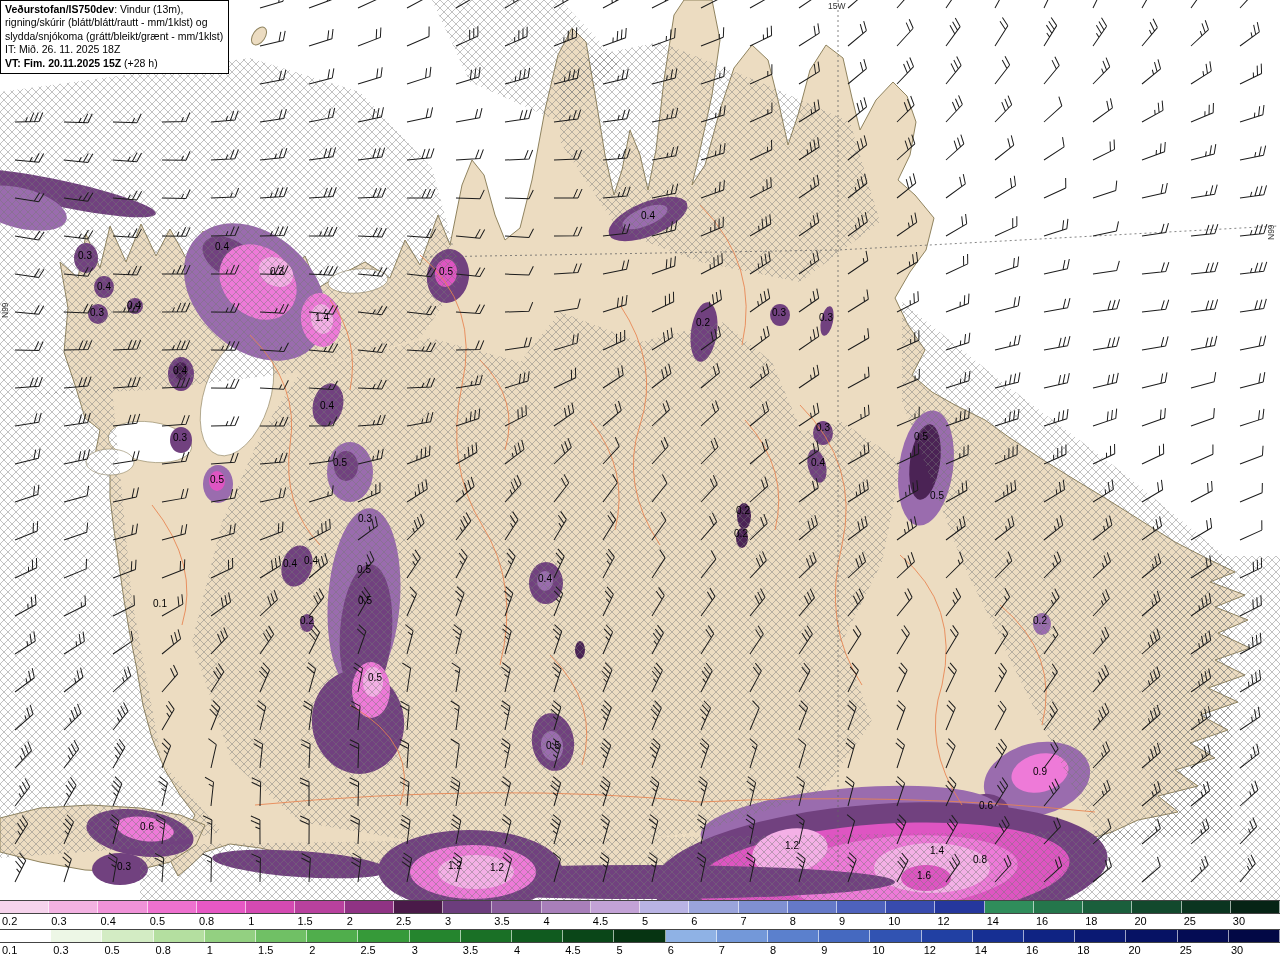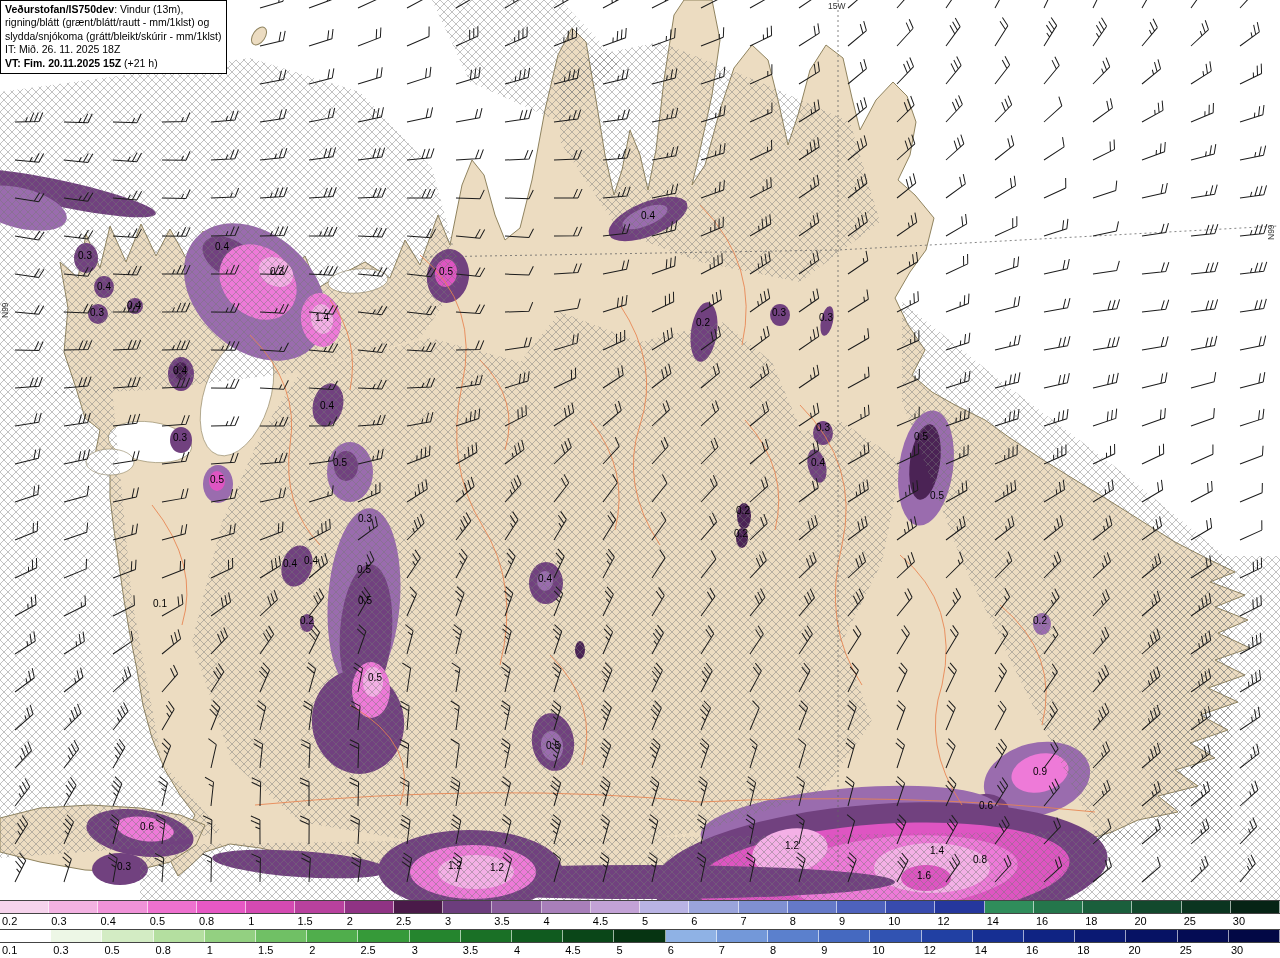--- a/index.html
+++ b/index.html
@@ -814,24 +814,24 @@
         </g>
       <g id="grat-labels">
           <text x="828" y="9" class="gratlabel">15W</text>
           <text x="8" y="318" class="gratlabel" transform="rotate(-90 8 318)">N99</text>
           <text x="1274" y="240" class="gratlabel" transform="rotate(-90 1274 240)">N99</text>
         </g>
     </svg>
 
     <div id="title-box">
       <div class="tl"><b>Veðurstofan/IS750dev</b><span>: Vindur (13m),</span></div>
-      <div class="tl">rigning/blátt (grænt/blátt/rautt - mm/1klst) og</div>
-      <div class="tl">slydda/snjókoma (grátt/bleikt/skúrir - mm/1klst)</div>
+      <div class="tl">rigning/skúrir (blátt/blátt/rautt - mm/1klst) og</div>
+      <div class="tl">slydda/snjókoma (grátt/bleikt/grænt - mm/1klst)</div>
       <div class="tl">IT: Mið. 26. 11. 2025 18Z</div>
-      <div class="tl"><b>VT: Fim. 20.11.2025 15Z</b><span> (+21 h)</span></div>
+      <div class="tl"><b>VT: Fim. 20.11.2025 15Z</b><span> (+28 h)</span></div>
     </div>
   </div>
 
   <div id="colorbars">
     <div id="bar-top" class="bar-row">
         <div class="bar-seg" style="background: rgb(246, 211, 236);"></div>
         <div class="bar-seg" style="background: rgb(243, 178, 226);"></div>
         <div class="bar-seg" style="background: rgb(240, 146, 216);"></div>
         <div class="bar-seg" style="background: rgb(238, 113, 207);"></div>
         <div class="bar-seg" style="background: rgb(230, 88, 196);"></div>

